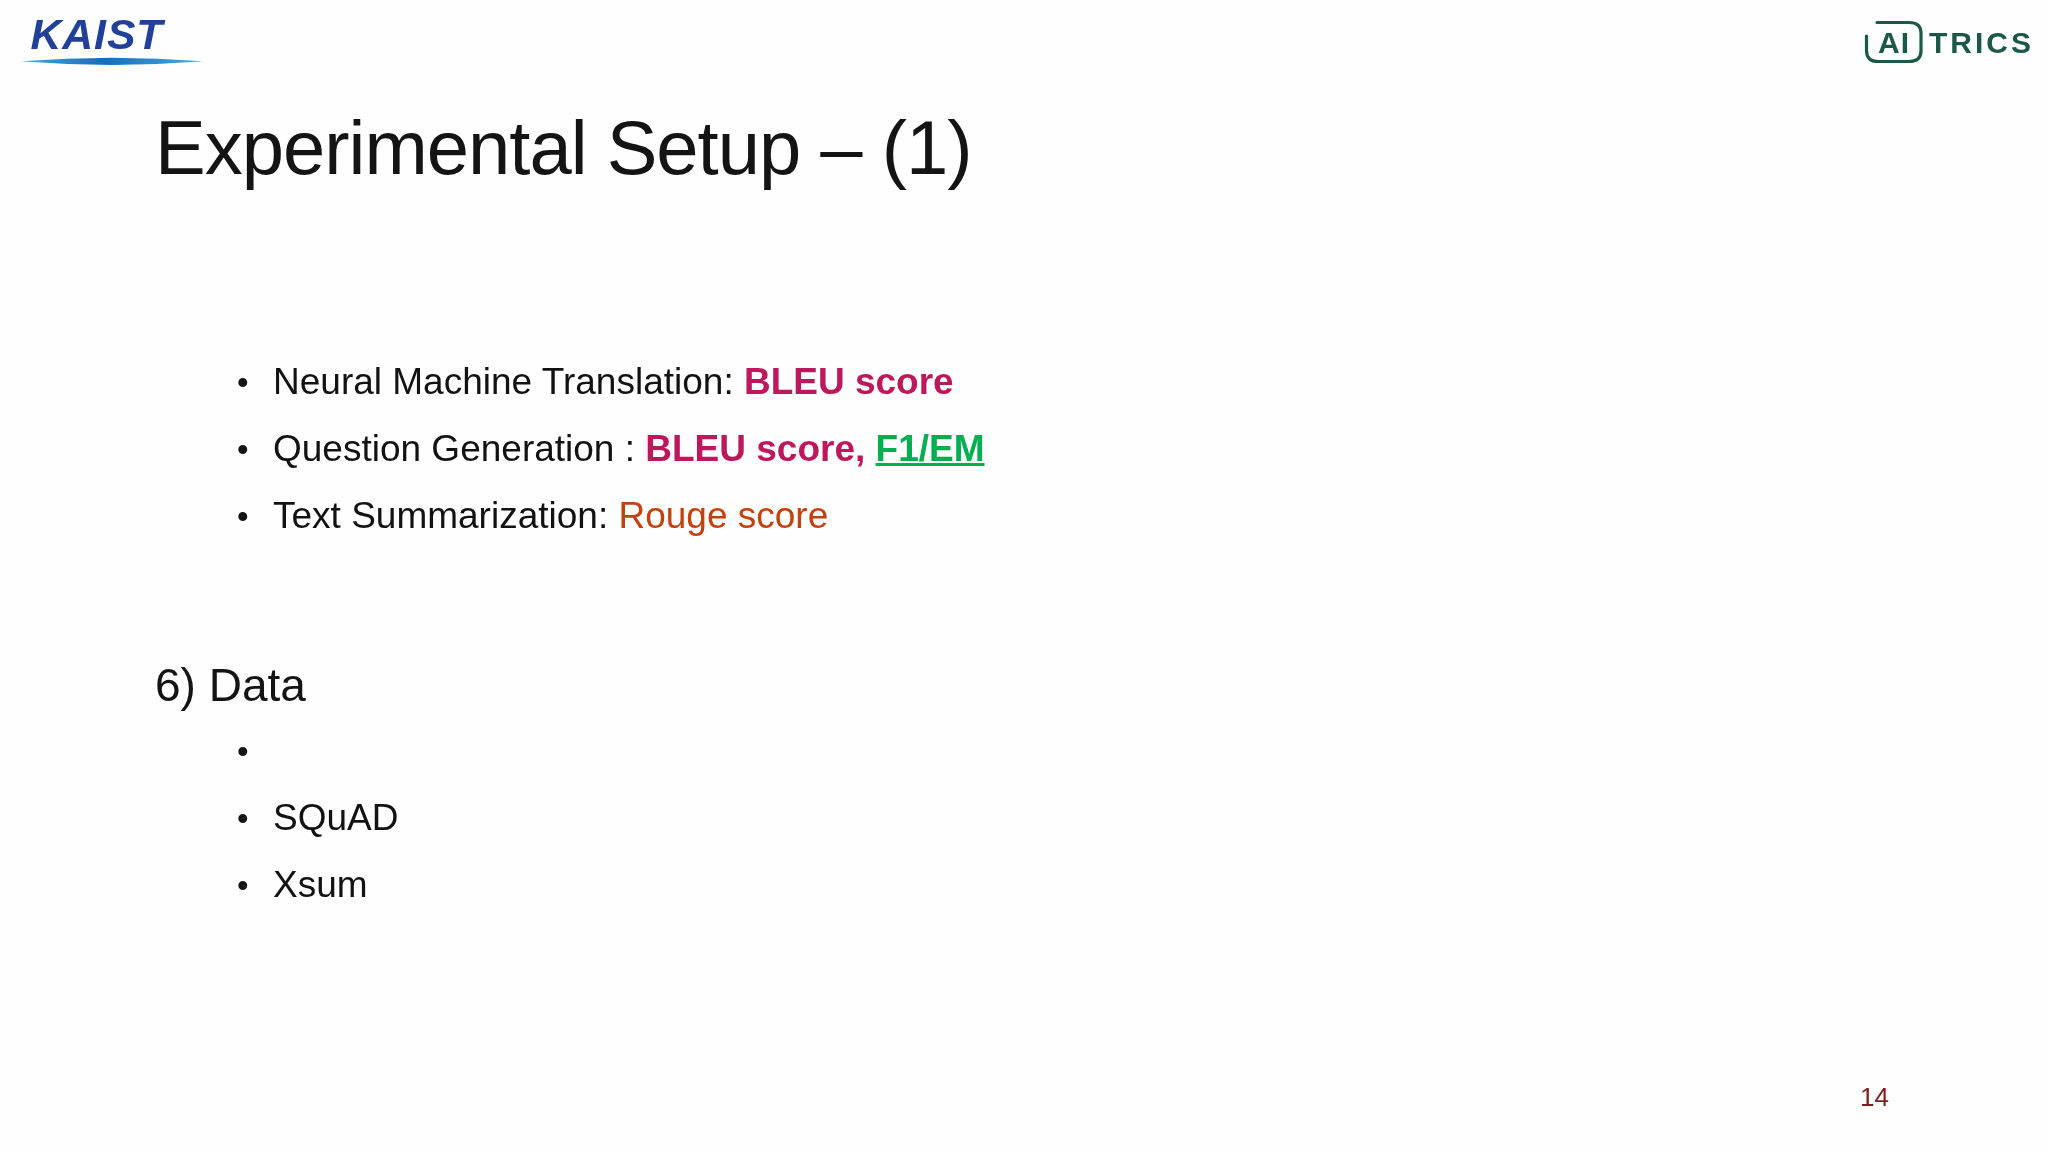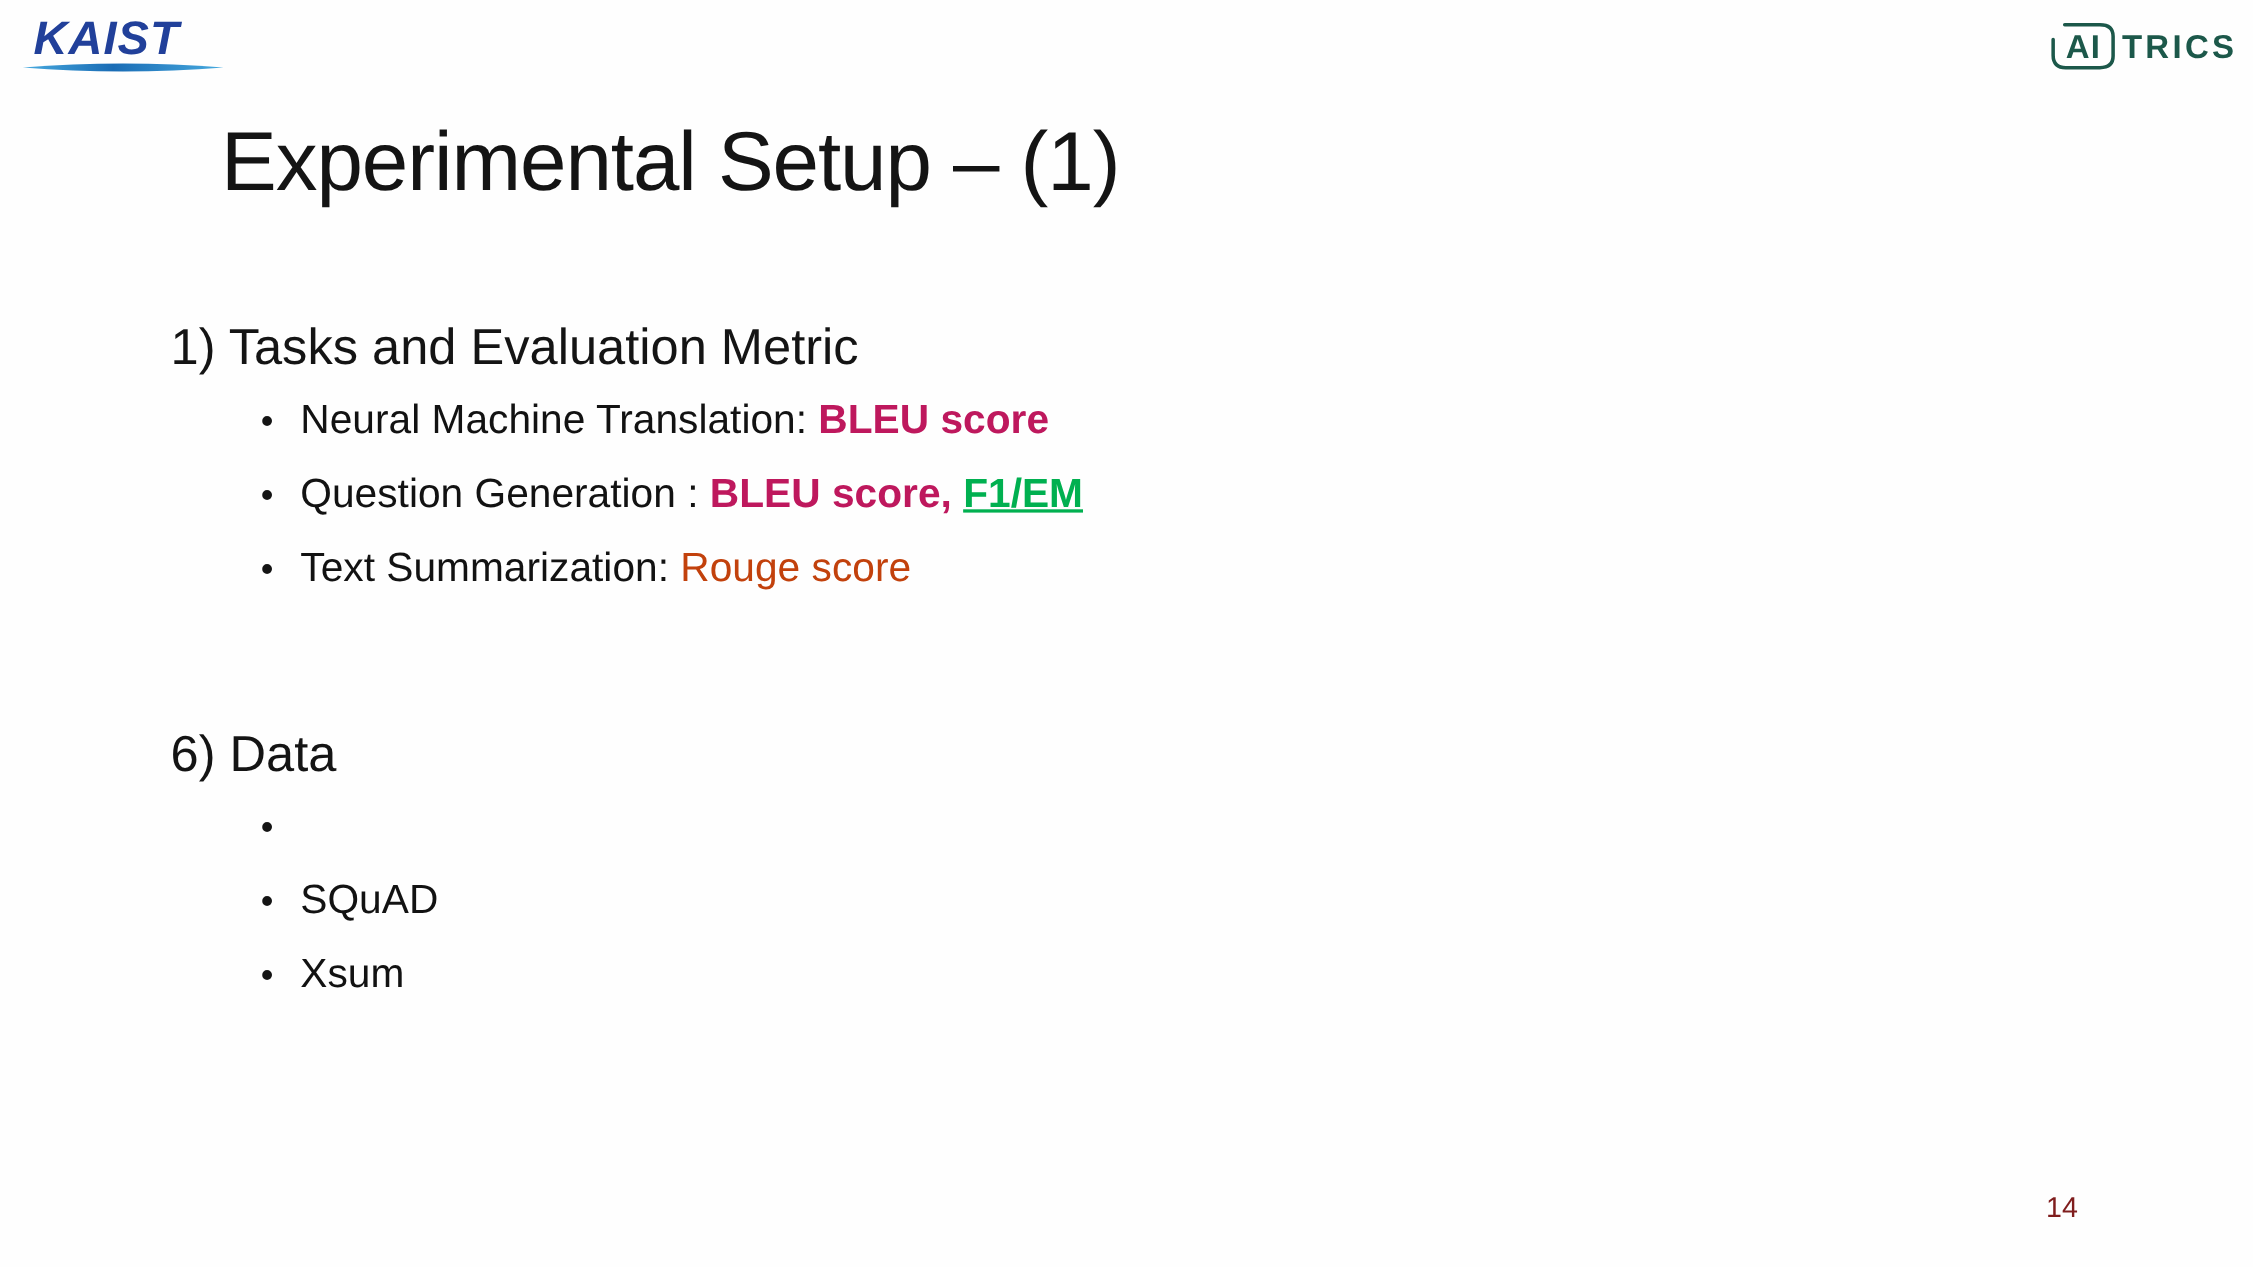--- a/index.html
+++ b/index.html
@@ -17,21 +17,20 @@
   .kaist-logo { position: absolute; left: 14px; top: 6px; width: 196px; height: 68px; }
   .aitrics-logo { position: absolute; left: 1864px; top: 16px; width: 170px; height: 50px; }
 
   
   .title {
     position: absolute; left: 155px; top: 104px;
     font-size: 76px; line-height: 1.17;
     letter-spacing: -1px;
     color: #141414;
     white-space: nowrap;
-    margin-left: 46px;
   }
 
   
   .sec-heading {
     position: absolute; left: 155px;
     font-size: 46px; line-height: 1.2;
     color: #141414;
     white-space: nowrap;
   }
   #sec1-heading { top: 288px; }
@@ -86,21 +85,20 @@
   </svg>
 
   <svg class="aitrics-logo" viewBox="0 0 170 50" xmlns="http://www.w3.org/2000/svg">
     <path d="M 13 6.5 L 45 6.5 Q 57 6.5 57 17 L 57 35 Q 57 45.5 45 45.5 L 14 45.5 Q 2.5 45.5 2.5 34.5 L 2.5 20" fill="none" stroke="#1C584A" stroke-width="3.2" stroke-linecap="round"></path>
     <text x="30" y="37" text-anchor="middle" font-size="30" font-weight="bold" font-family="Liberation Sans, sans-serif" letter-spacing="1" fill="#1C584A">AI</text>
     <text x="65" y="37" font-size="30" font-weight="bold" font-family="Liberation Sans, sans-serif" letter-spacing="3" fill="#1C584A">TRICS</text>
   </svg>
 
   <h1 class="title" style="font-weight:normal;">Experimental Setup – (1)</h1>
 
-  <div class="sec-heading" id="sec1-heading">1) Tasks and Evaluation Metric</div>
 
   <ul class="bullets" id="sec1-bullets">
     <li>
       <span class="dot">•</span>
       <span class="bt"><span>Neural Machine Translation: </span><span class="blue">BLEU score</span></span>
     </li>
     <li>
       <span class="dot">•</span>
       <span class="bt"><span>Question Generation : </span><span class="blue">BLEU score, </span><span class="green">F1/EM</span></span>
     </li>

